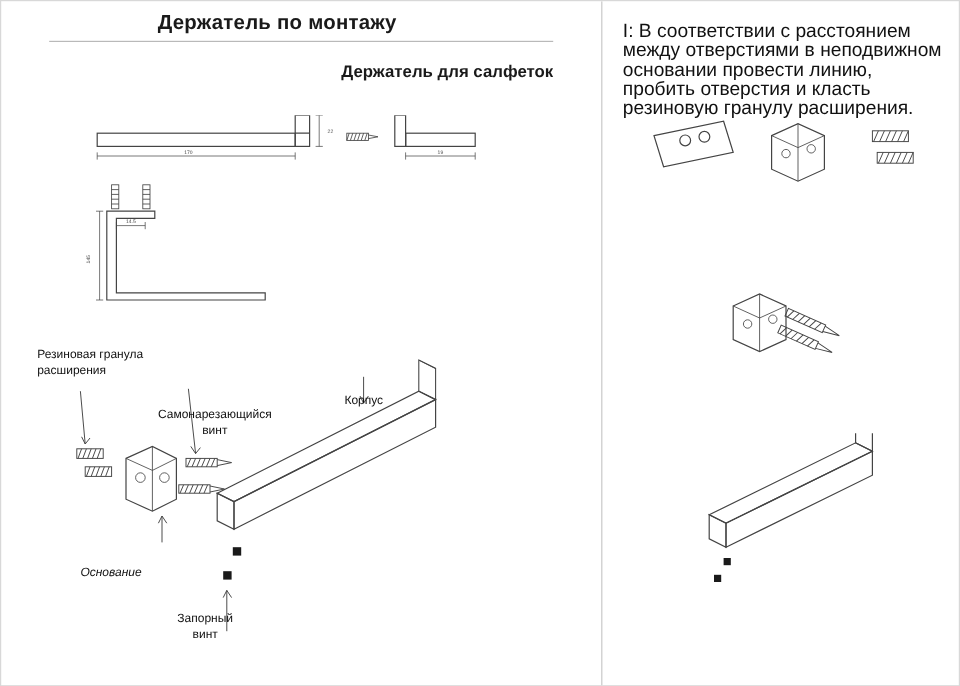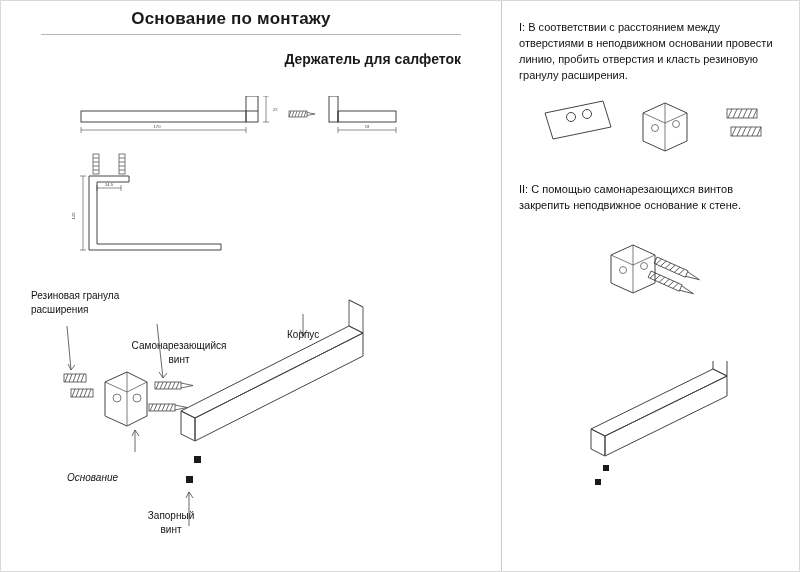--- a/index.html
+++ b/index.html
@@ -52,21 +52,21 @@
     position: absolute;
     left: 0;
     top: 50px;
     width: 460px;
     text-align: right;
     font-size: 14px;
     font-weight: bold;
   }
   .step-text {
     position: absolute;
-    font-size: 11px;
+    font-size: 16px;
     line-height: 16px;
     color: #111;
   }
   .label {
     position: absolute;
     font-size: 10px;
     line-height: 14px;
     color: #111;
   }
   svg { display: block; }
@@ -74,21 +74,21 @@
     font-size: 4.2px;
     fill: #444;
     font-family: "Liberation Sans", sans-serif;
   }
 </style>
 </head>
 <body>
 
 <div id="page">
 
-  <div class="title">Основание по монтажу</div>
+  <div class="title">Держатель по монтажу</div>
   <div class="title-rule"></div>
   <div class="subtitle">Держатель для салфеток</div>
 
   <div class="v-divider"></div>
 
   <div style="position:absolute;left:60px;top:95px;">
     <svg width="420" height="170" viewBox="0 0 420 170">
       <g fill="none" stroke="#444" stroke-width="1">
 
         <rect x="20" y="15" width="165" height="11"></rect>
@@ -272,21 +272,20 @@
             <line x1="210" y1="36" x2="206" y2="45"></line>
           <line x1="215" y1="36" x2="211" y2="45"></line>
             <line x1="220" y1="36" x2="216" y2="45"></line>
           <line x1="225" y1="36" x2="221" y2="45"></line>
             <line x1="230" y1="36" x2="226" y2="45"></line>
         </g>
       </g>
     </svg>
   </div>
 
-  <div class="step-text" style="left:518px;top:180px;width:268px;">II: С помощью самонарезающихся винтов закрепить неподвижное основание к стене.</div>
 
   <div style="position:absolute;left:590px;top:240px;">
     <svg width="190" height="80" viewBox="0 0 190 80">
       <g fill="none" stroke="#444" stroke-width="1">
 
         <path d="M20 14 L42 4 L64 14 L64 42 L42 52 L20 42 Z"></path>
         <path d="M42 4 L42 52" stroke-width="0.7"></path>
         <path d="M20 14 L42 24 L64 14" stroke-width="0.7"></path>
         <circle cx="32" cy="29" r="3.5" stroke-width="0.7"></circle>
         <circle cx="53" cy="25" r="3.5" stroke-width="0.7"></circle>

